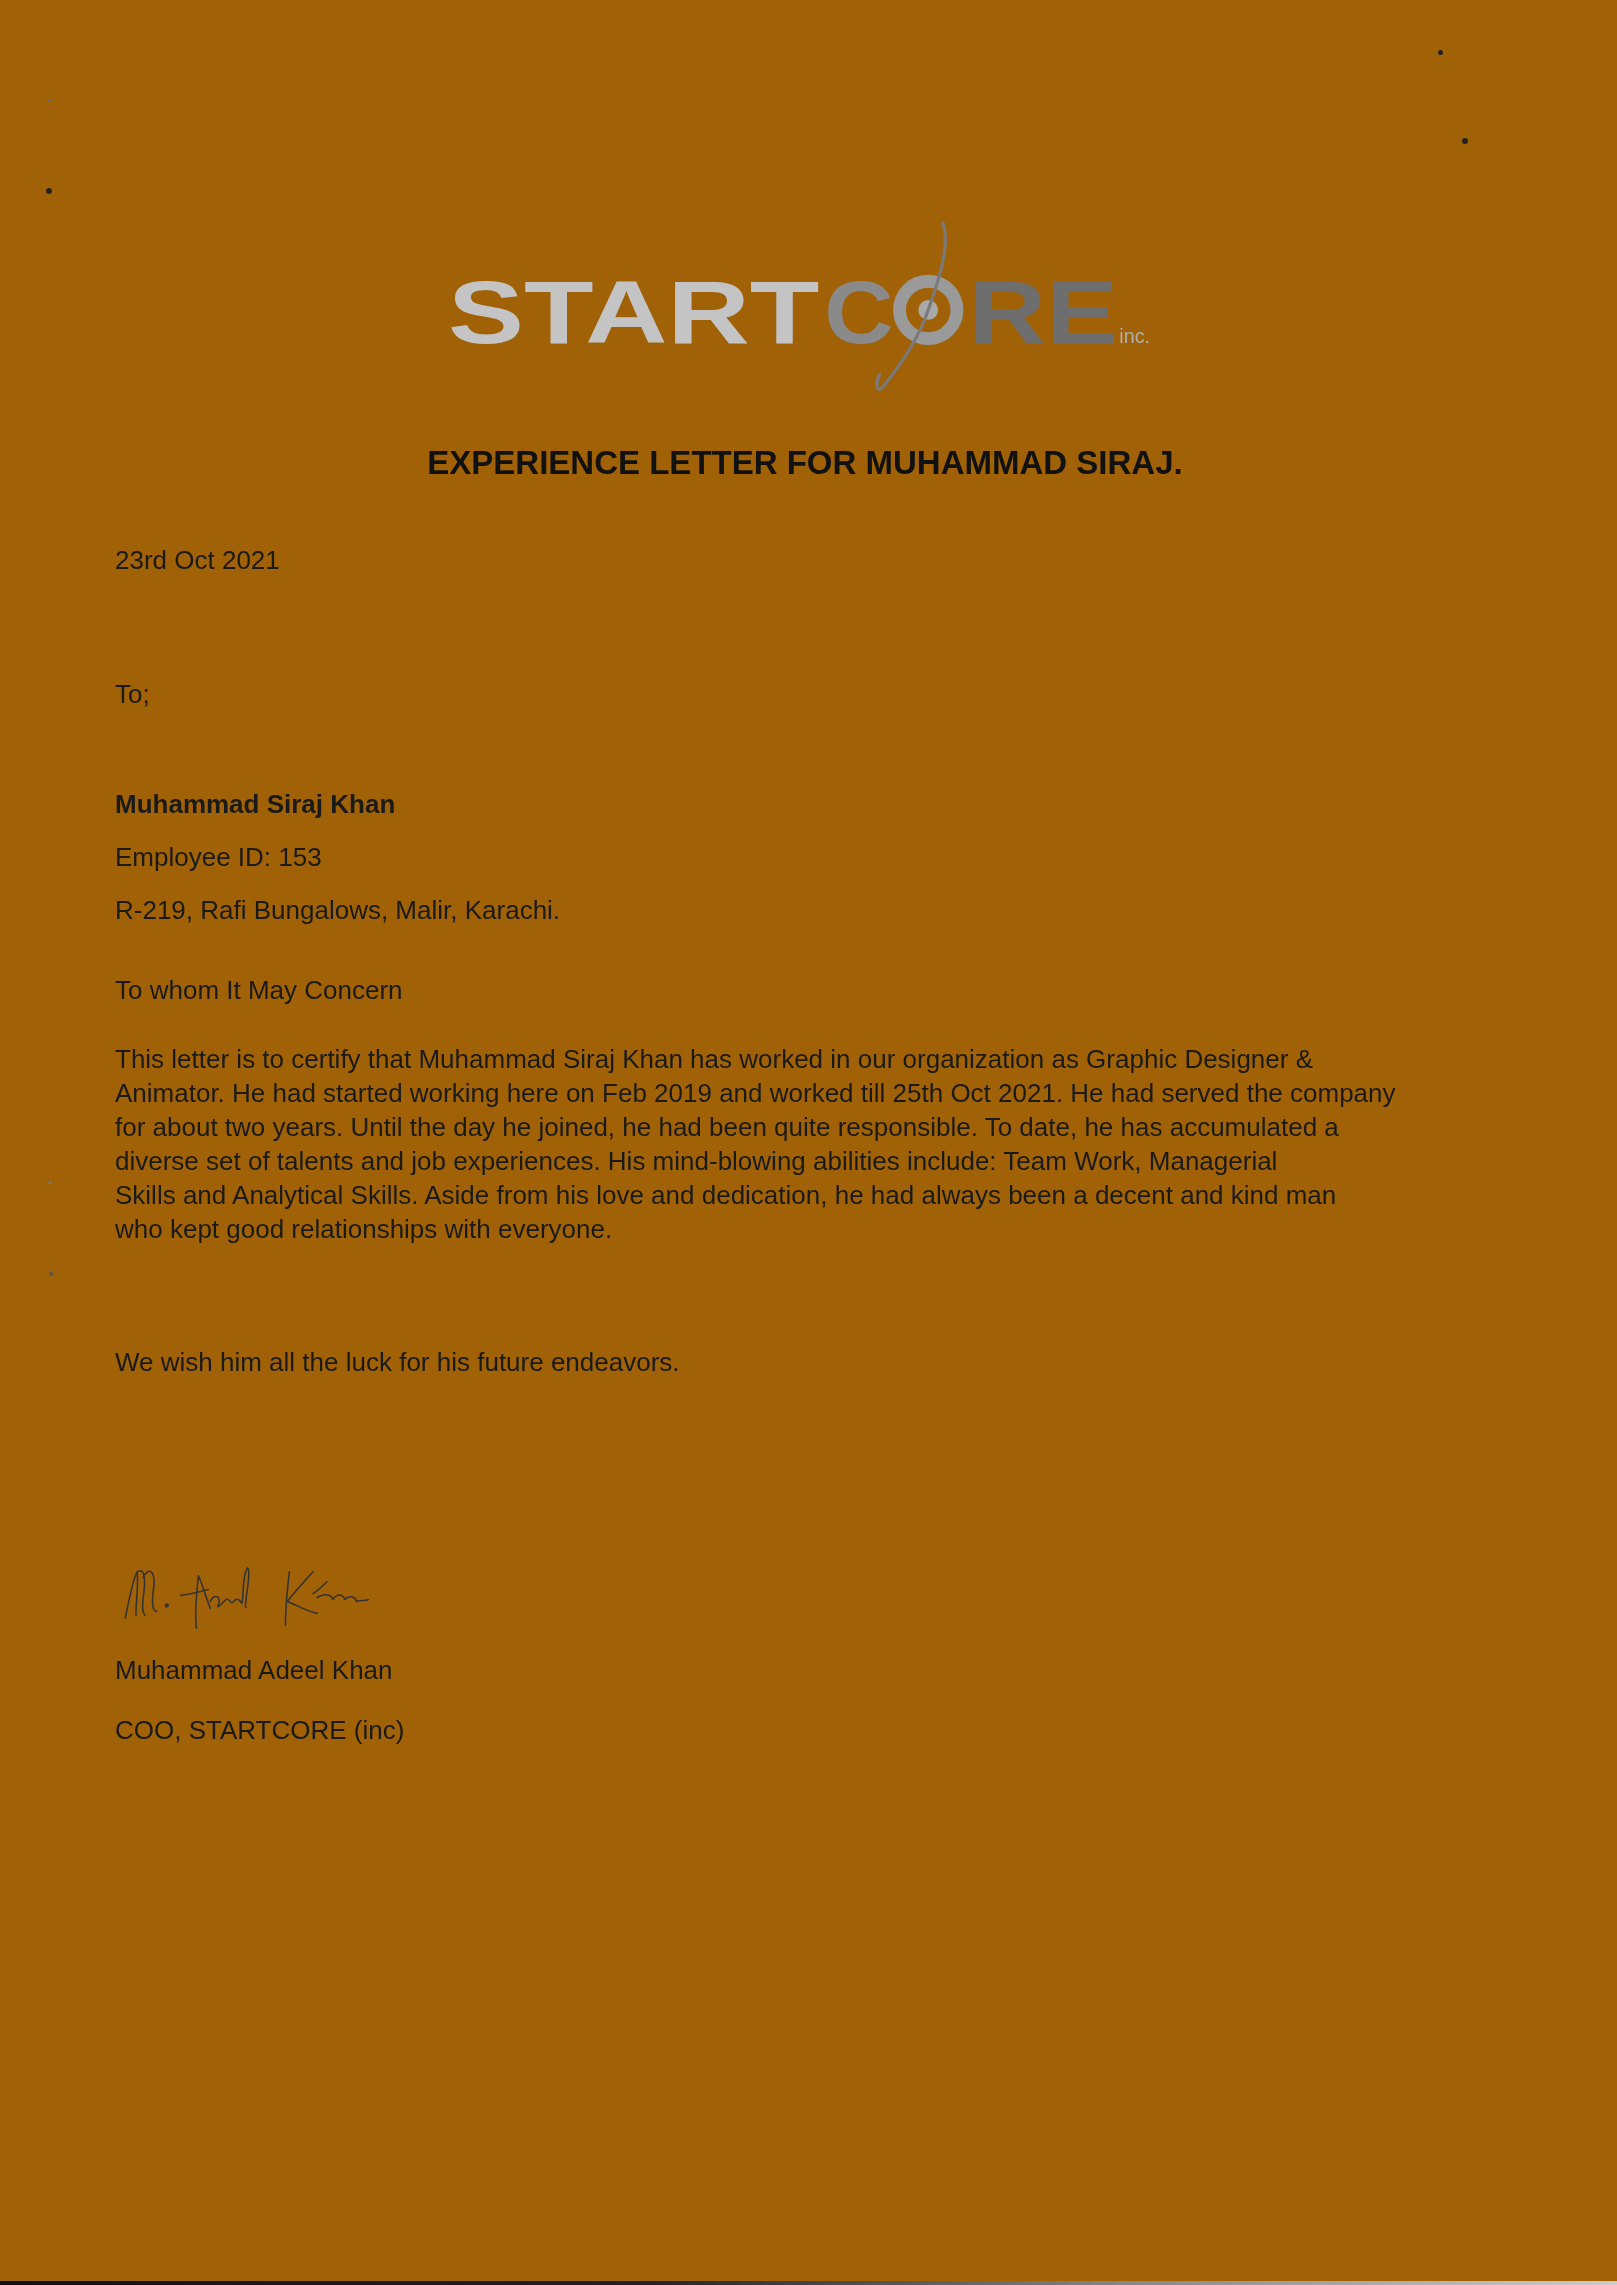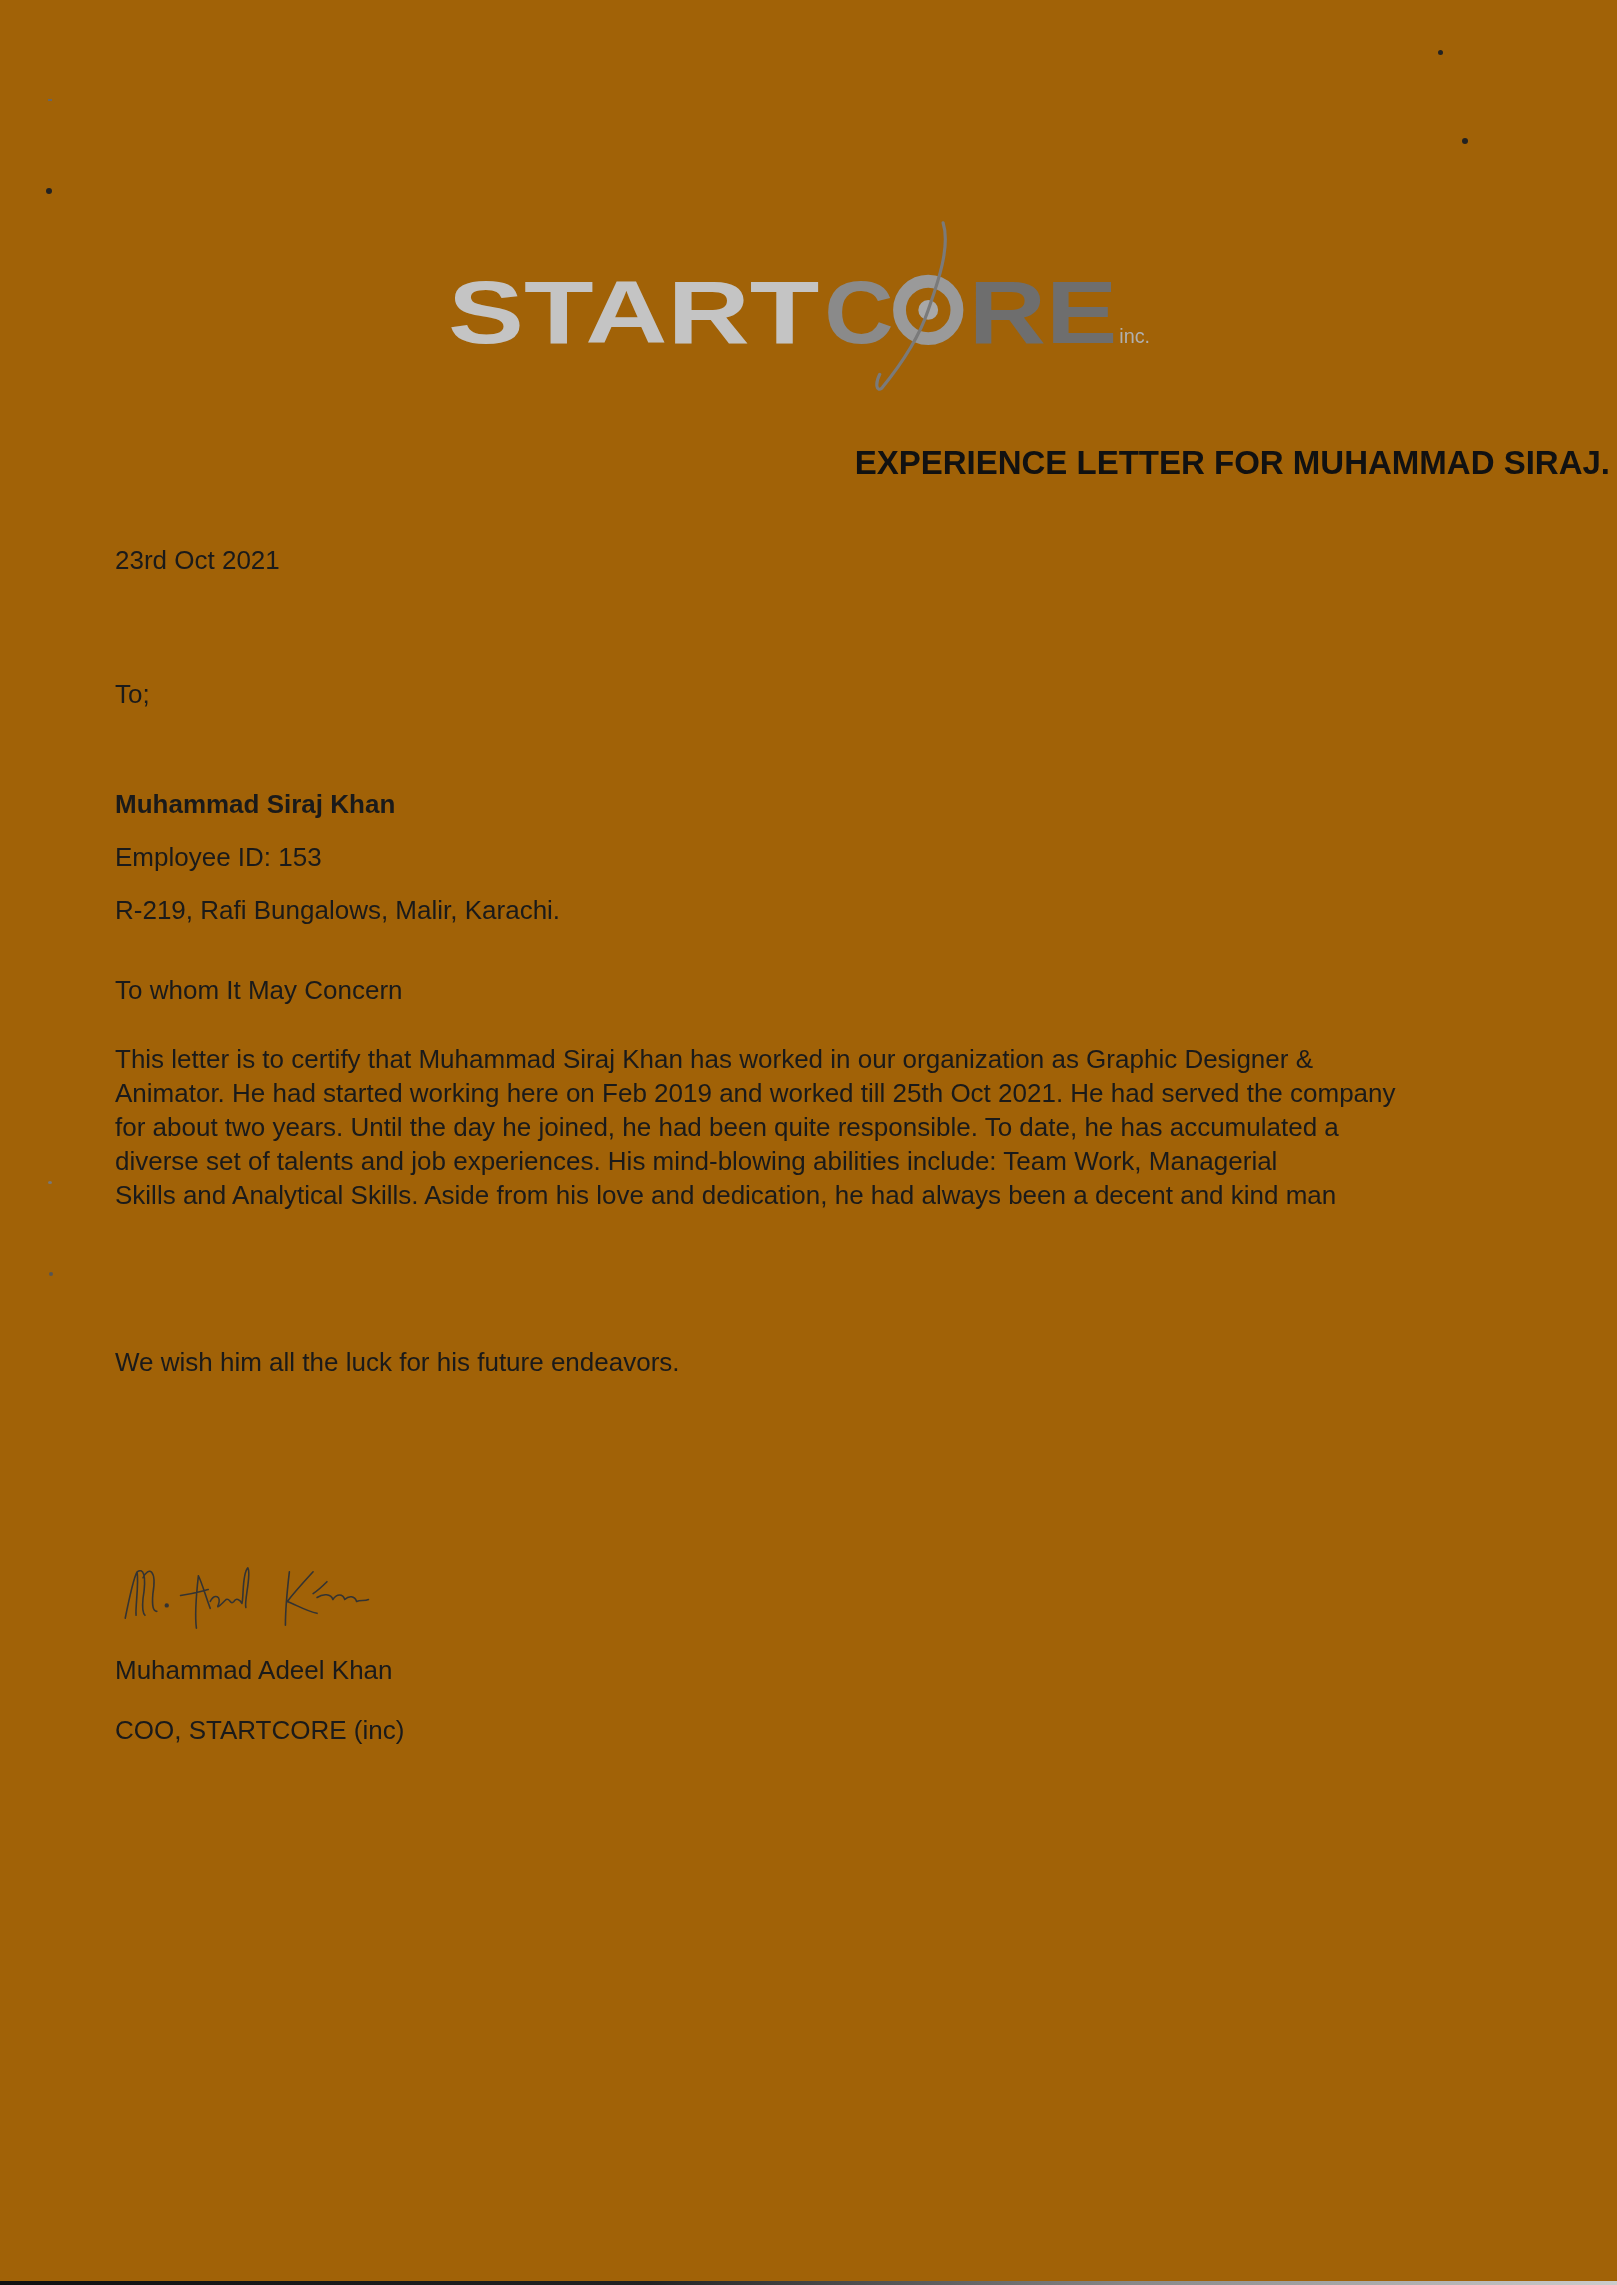--- a/index.html
+++ b/index.html
@@ -4,21 +4,21 @@
 <style>
   html, body { margin: 0; padding: 0; background: #ffffff; }
   body { width: 1618px; height: 2286px; position: relative; overflow: hidden;
          font-family: "Liberation Sans", sans-serif; color: #141414; }
   .page { position: absolute; left: 0; top: 0; width: 1618px; height: 2286px; background: #a16207; }
   .scan-edge { position: absolute; left: 0; bottom: 0; width: 1618px; height: 5px;
                background: linear-gradient(90deg, #111 0%, #222 40%, #888 70%, #ccc 100%); }
   .speck { position: absolute; width: 5px; height: 5px; border-radius: 50%; background: #222; }
 
   .logo { position: absolute; left: 436px; top: 208px; width: 733px; height: 198px; }
-  .title { position: absolute; left: 0; width: 1610px; top: 444px; text-align: right;
+  .title { position: absolute; left: 0; width: 1610px; top: 444px; text-align: center;
            font-weight: bold; font-size: 33px; letter-spacing: 0px; color: #111; }
   .line { position: absolute; left: 115px; font-size: 26px; color: #1a1a1a; white-space: nowrap; }
   .para { position: absolute; left: 115px; top: 1042px; width: 1406px; font-size: 26px; line-height: 34px; color: #1a1a1a; }
   .para span { display: block; white-space: nowrap; }
   .signature { position: absolute; left: 119px; top: 1554px; width: 317px; height: 89px; }
 </style>
 </head>
 <body>
 
 <div class="page">
@@ -60,20 +60,21 @@
   <div class="line" style="top:895px;">R-219, Rafi Bungalows, Malir, Karachi.</div>
 
   <div class="line" style="top:975px;">To whom It May Concern</div>
 
   <div class="para">
     <span>This letter is to certify that Muhammad Siraj Khan has worked in our organization as Graphic Designer &amp;</span>
     <span>Animator. He had started working here on Feb 2019 and worked till 25th Oct 2021. He had served the company</span>
     <span>for about two years. Until the day he joined, he had been quite responsible. To date, he has accumulated a</span>
     <span>diverse set of  talents and job experiences. His mind-blowing abilities include: Team Work, Managerial</span>
     <span>Skills and Analytical Skills. Aside from his love and dedication, he had always been a decent and kind man</span>
+    <span>who kept good relationships with everyone.</span>
   </div>
 
   <div class="line" style="top:1347px;">We wish him all the luck for his future endeavors.</div>
 
   <svg class="signature" viewBox="0 0 320 90" xmlns="http://www.w3.org/2000/svg">
     <title>M. Adeel Khan</title>
     <g fill="none" stroke="#333" stroke-width="1.6" stroke-linecap="round" stroke-linejoin="round">
 
       <path d="M6 65 C 10 45, 14 25, 18 18 C 20 30, 16 55, 17 62 M18 18 C 24 14, 28 20, 24 45 C 23 55, 24 60, 26 62 M24 24 C 30 12, 38 16, 34 40 C 33 52, 34 58, 38 58"></path>
 

